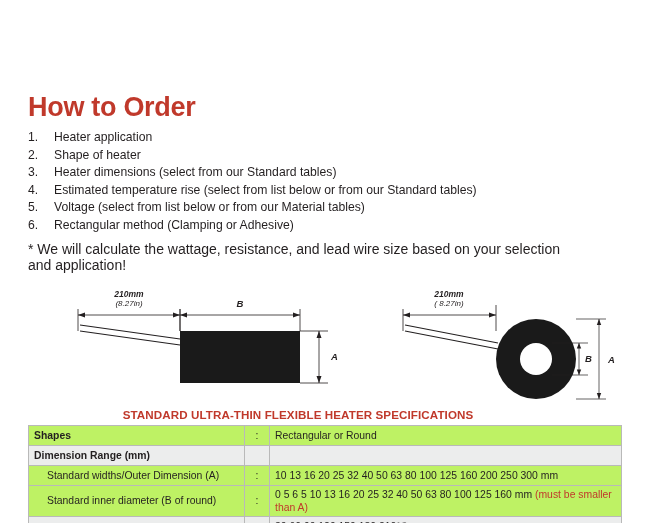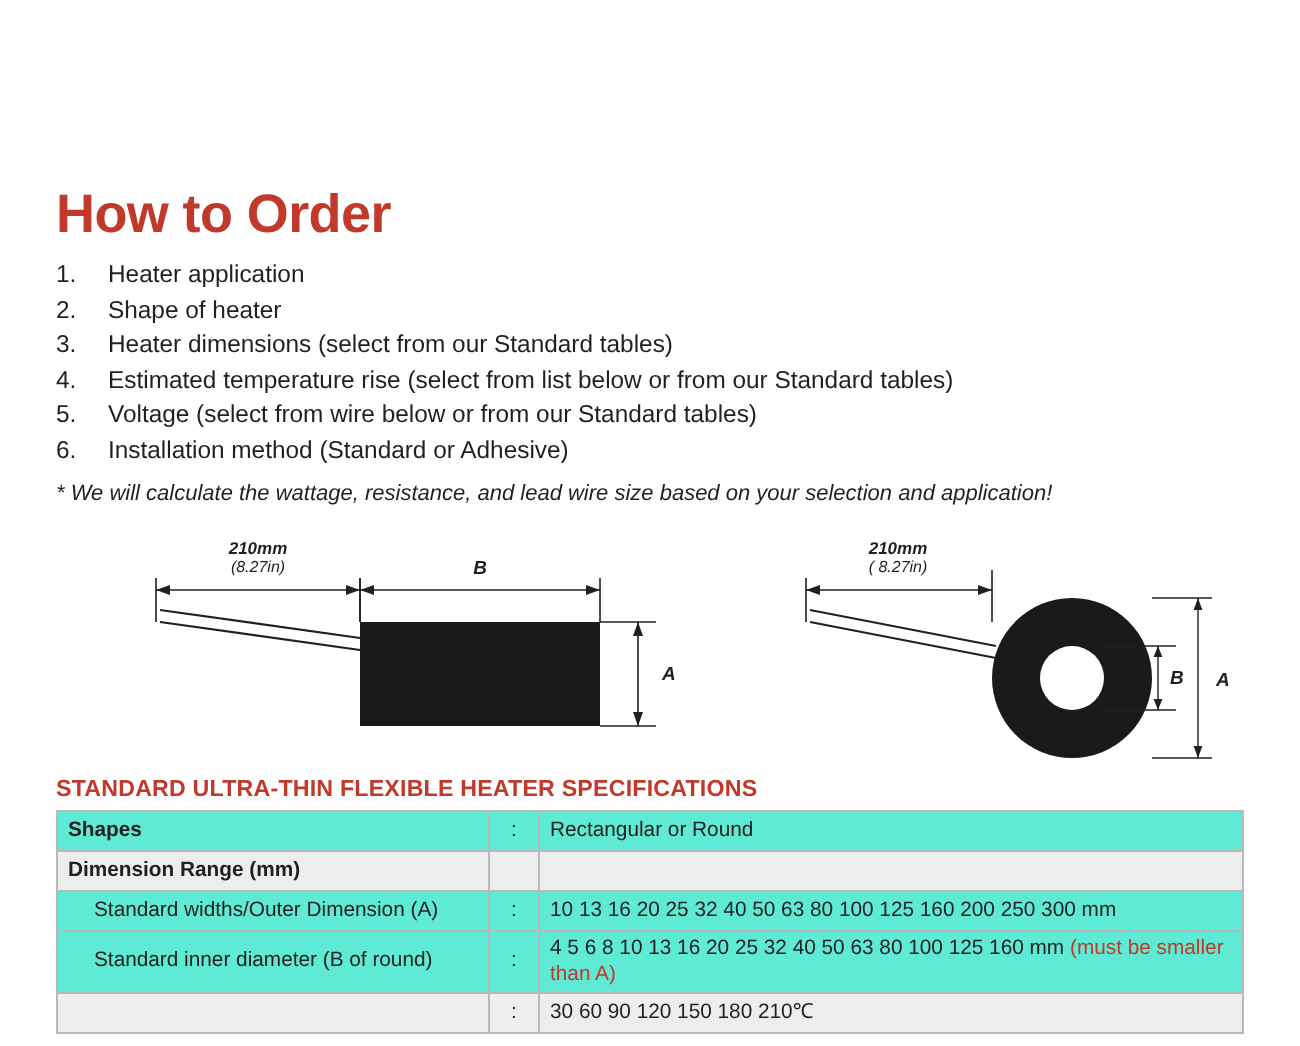--- a/index.html
+++ b/index.html
@@ -45,22 +45,21 @@
     font-size: 12.2px;
     line-height: 17.6px;
     display: flex;
     color: #231f20;
   }
   ol.steps li .num {
     width: 26px;
     flex: 0 0 26px;
   }
   .note {
-    font-size: 11px;
-    font-style: italic;
+    font-size: 14px;
     margin-top: 6px;
     color: #231f20;
   }
 
   
   .diagram {
     position: relative;
     height: 115px;
     margin-top: 14px;
     font-style: italic;
@@ -68,39 +67,40 @@
   .diagram svg { display: block; }
 
   
   .spec-title {
     font-size: 11.6px;
     font-weight: bold;
     color: #c0392b;
     margin-top: 6px;
     margin-bottom: 4px;
     letter-spacing: 0.1px;
+    text-align: center;
   }
   table.spec {
     border-collapse: collapse;
     width: 594px;
     font-size: 10.4px;
     table-layout: fixed;
   }
   table.spec td {
     border: 1px solid #b9b9b9;
     padding: 2px 5px;
     vertical-align: middle;
     height: 15px;
     line-height: 13px;
   }
   td.lbl { width: 205px; }
   td.colon { width: 14px; text-align: center; padding: 2px 0; }
   td.val { }
   .row-shade td { background: #eceded; }
-  .row-plain td { background: #5eead4; }
+  .row-plain td { background: #bef264; }
   .bold { font-weight: bold; }
   .indent { padding-left: 18px !important; }
   .warn { color: #c0392b; }
 </style>
 </head>
 <body>
 
 <div class="page">
 
   <h1 class="title">How to Order</h1>
@@ -118,25 +118,25 @@
     <li>
       <span class="num">3.</span>
       <span>Heater dimensions (select from our Standard tables)</span>
     </li>
     <li>
       <span class="num">4.</span>
       <span>Estimated temperature rise (select from list below or from our Standard tables)</span>
     </li>
     <li>
       <span class="num">5.</span>
-      <span>Voltage (select from wire below or from our Standard tables)</span>
+      <span>Voltage (select from list below or from our Material tables)</span>
     </li>
     <li>
       <span class="num">6.</span>
-      <span>Installation method (Standard or Adhesive)</span>
+      <span>Rectangular method (Clamping or Adhesive)</span>
     </li>
   </ol>
 
   <div class="note">* We will calculate the wattage, resistance, and lead wire size based on your selection and application!</div>
 
   <div class="diagram">
     <svg width="594" height="115" viewBox="0 0 594 115">
 
       <g>
 
@@ -218,21 +218,21 @@
         <td class="val"></td>
       </tr>
       <tr class="row-plain">
         <td class="lbl indent">Standard widths/Outer Dimension (A)</td>
         <td class="colon">:</td>
         <td class="val">10  13  16  20  25  32  40  50  63  80  100  125  160  200  250 300 mm</td>
       </tr>
       <tr class="row-plain">
         <td class="lbl indent">Standard inner diameter (B of round)</td>
         <td class="colon">:</td>
-        <td class="val"><span>4   5  6  8  10  13  16  20  25  32  40  50  63  80  100  125  160 mm</span> <span class="warn">(must be smaller than A)</span></td>
+        <td class="val"><span>0   5  6  5  10  13  16  20  25  32  40  50  63  80  100  125  160 mm</span> <span class="warn">(must be smaller than A)</span></td>
       </tr>
       <tr class="row-shade">
         <td class="lbl bold"></td>
         <td class="colon">:</td>
         <td class="val">30  60  90  120  150  180  210℃</td>
       </tr>
 
     </tbody>
   </table>
 

